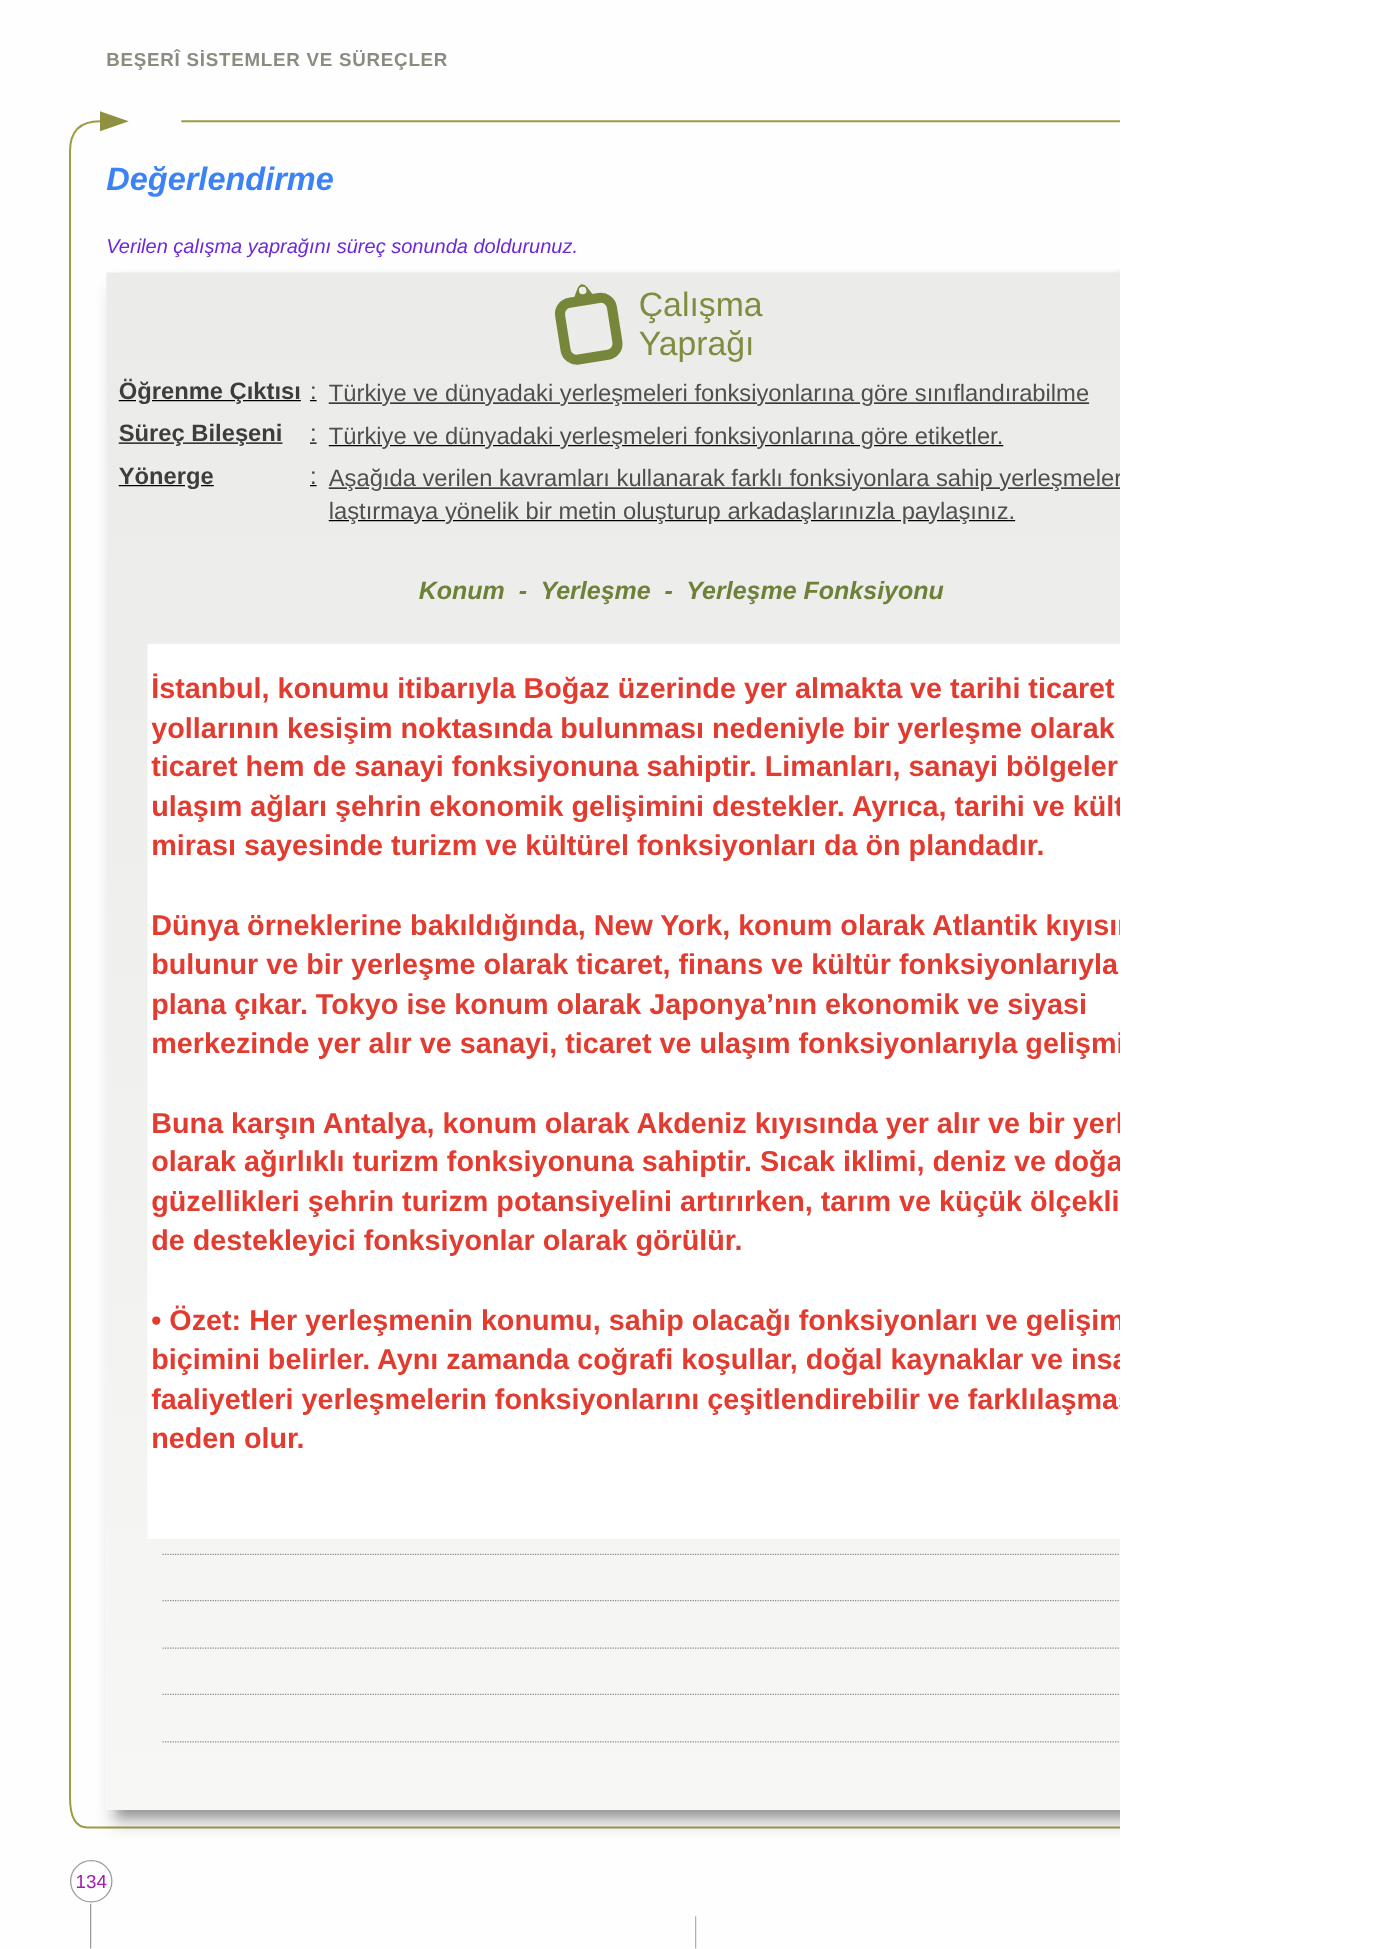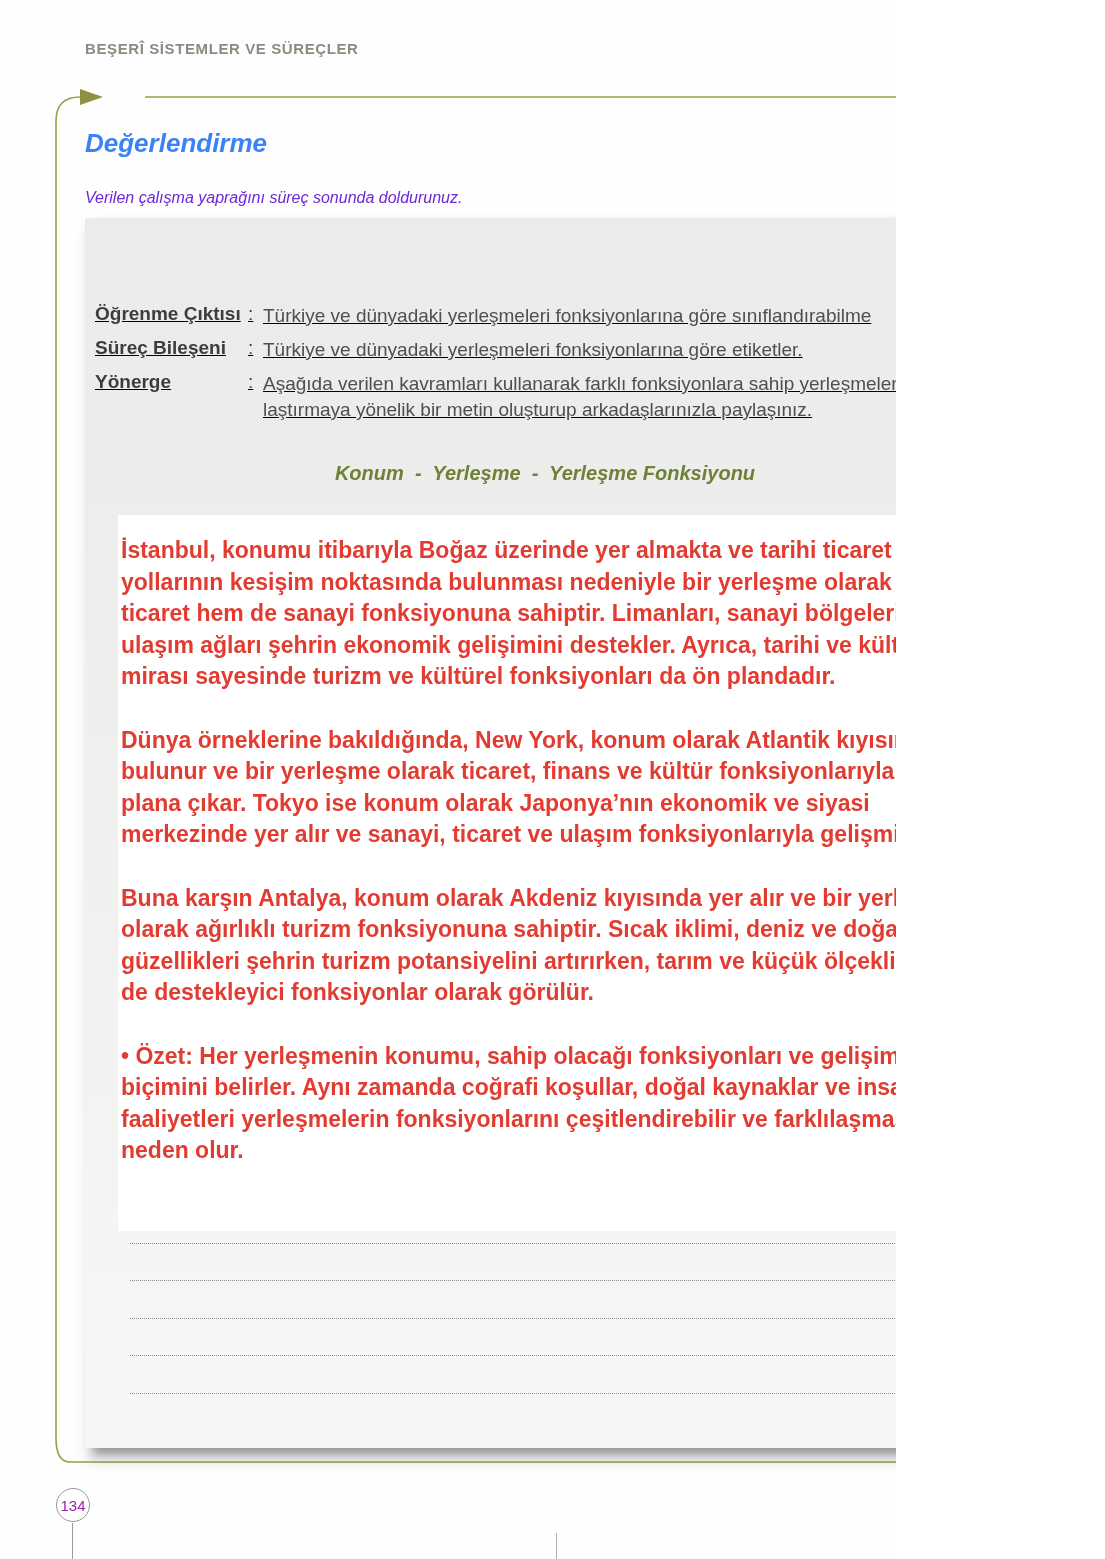--- a/index.html
+++ b/index.html
@@ -95,20 +95,33 @@
     <path d="M1027,1432 L1027,1438 Q1027,1462 1003,1462 L70,1462 Q56,1462 56,1438 L56,121 Q56,97 80,97" fill="none" stroke="#9c9c45" stroke-width="1.6"></path>
     <polygon points="80,89 80,105 103,97" fill="#8f9040"></polygon>
     <circle cx="981" cy="1462" r="12" fill="#a3a348"></circle>
   </svg>
 
   <div class="section-title">Değerlendirme</div>
   <div class="section-subtitle">Verilen çalışma yaprağını süreç sonunda doldurunuz.</div>
 
   <div class="card">
 
+    <div class="logo">
+      <svg class="logo-icon" viewBox="0 0 60 70">
+        <g transform="rotate(-9 30 38)">
+          <rect x="9" y="15" width="42" height="46" rx="9" fill="none" stroke="#76863a" stroke-width="8"></rect>
+          <path d="M20,16 L26,5 Q30,-1 34,5 L40,16 Z" fill="#76863a"></path>
+          <circle cx="30" cy="7" r="3" fill="#eeeeec"></circle>
+        </g>
+      </svg>
+      <div class="logo-text">
+        <div>Çalışma</div>
+        <div>Yaprağı</div>
+      </div>
+    </div>
 
     <div class="fields">
       <div class="field-row">
         <span class="field-label">Öğrenme Çıktısı</span>
         <span class="field-colon">:</span>
         <span class="field-value">Türkiye ve dünyadaki yerleşmeleri fonksiyonlarına göre sınıflandırabilme</span>
       </div>
       <div class="field-row">
         <span class="field-label">Süreç Bileşeni</span>
         <span class="field-colon">:</span>

